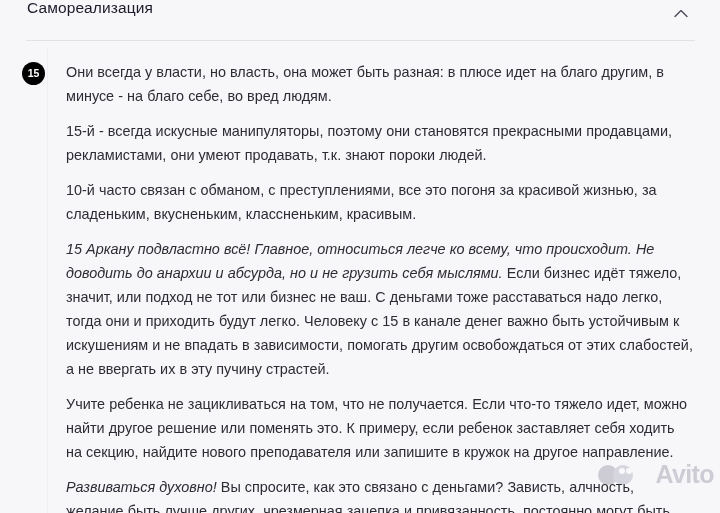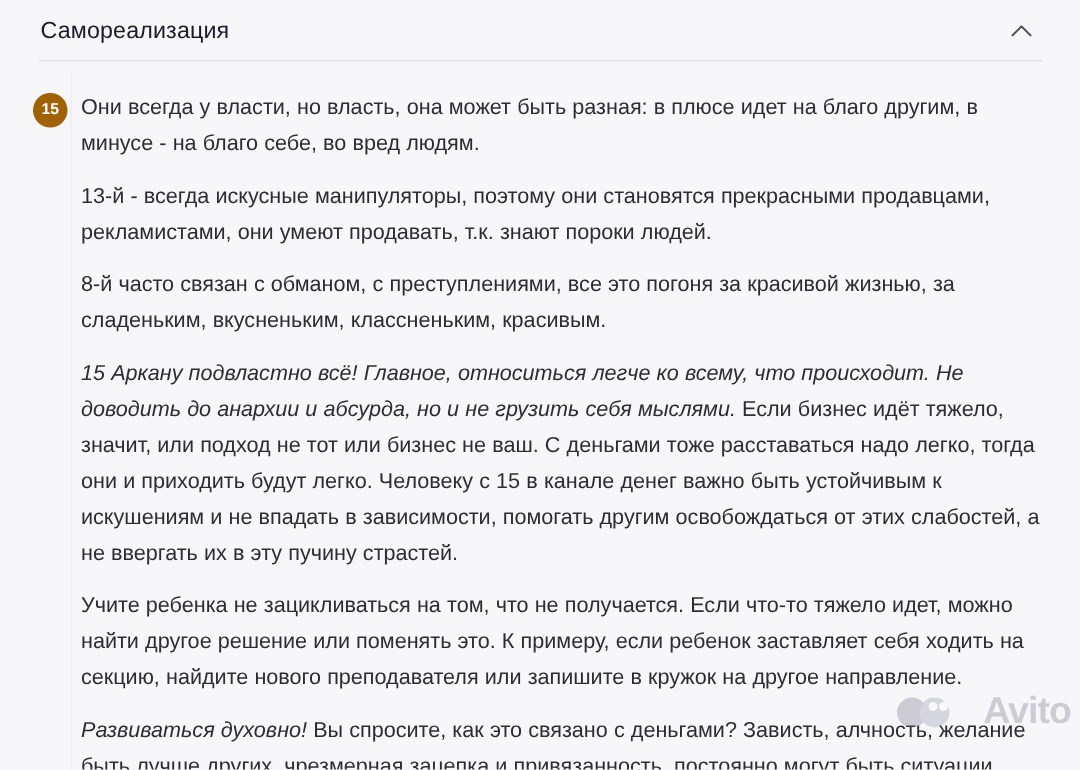--- a/index.html
+++ b/index.html
@@ -31,21 +31,21 @@
     top: 48px;
     width: 1px;
     height: 465px;
     background: #f0eef4;
   }
 
   
   .section-header {
     position: relative;
     display: flex;
-    align-items: center;
+    align-items: flex-start;
     justify-content: space-between;
     height: 41px;
     padding: 0 24px 0 27px;
     box-sizing: border-box;
   }
 
   .section-title {
     font-size: 15.5px;
     font-weight: 400;
     letter-spacing: .1px;
@@ -89,37 +89,37 @@
     display: flex;
     align-items: flex-start;
     gap: 9px;
   }
 
   .arcana-badge {
     flex: 0 0 auto;
     width: 23px;
     height: 23px;
     border-radius: 50%;
-    background: #a16207;
+    background: #000000;
     color: #ffffff;
     font-size: 10.5px;
     font-weight: 600;
     line-height: 23px;
     text-align: center;
     margin-top: 2px;
     user-select: none;
   }
 
   .text-col {
     flex: 1 1 auto;
     min-width: 0;
   }
 
   p.para {
-    margin: 0 0 11px 0;
+    margin: 0 0 11px 12px;
     font-size: 14.4px;
     line-height: 24px;
     color: #2c2c34;
     text-align: left;
     word-spacing: .1px;
   }
 
   p.para:last-child { margin-bottom: 0; }
 
   
@@ -189,23 +189,23 @@
 
   <div class="section-body">
 
     <div class="arcana-row">
       <div class="arcana-badge">15</div>
 
       <div class="text-col">
 
         <p class="para gap-sm">Они всегда у власти, но власть, она может быть разная: в плюсе идет на благо другим, в минусе - на благо себе, во вред людям.</p>
 
-        <p class="para gap-sm">13-й - всегда искусные манипуляторы, поэтому они становятся прекрасными продавцами, рекламистами, они умеют продавать, т.к. знают пороки людей.</p>
-
-        <p class="para gap-sm">8-й часто связан с обманом, с преступлениями, все это погоня за красивой жизнью, за сладеньким, вкусненьким, классненьким, красивым.</p>
+        <p class="para gap-sm">15-й - всегда искусные манипуляторы, поэтому они становятся прекрасными продавцами, рекламистами, они умеют продавать, т.к. знают пороки людей.</p>
+
+        <p class="para gap-sm">10-й часто связан с обманом, с преступлениями, все это погоня за красивой жизнью, за сладеньким, вкусненьким, классненьким, красивым.</p>
 
         <p class="para gap-md"><em class="em">15 Аркану подвластно всё! Главное, относиться легче ко всему, что происходит. Не доводить до анархии и абсурда, но и не грузить себя мыслями.</em><span> Если бизнес идёт тяжело, значит, или подход не тот или бизнес не ваш. С деньгами тоже расставаться надо легко, тогда они и приходить будут легко. Человеку с 15 в канале денег важно быть устойчивым к искушениям и не впадать в зависимости, помогать другим освобождаться от этих слабостей, а не ввергать их в эту пучину страстей.</span></p>
 
         <p class="para gap-md">Учите ребенка не зацикливаться на том, что не получается. Если что-то тяжело идет, можно найти другое решение или поменять это. К примеру, если ребенок заставляет себя ходить на секцию, найдите нового преподавателя или запишите в кружок на другое направление.</p>
 
         <p class="para"><strong class="em-strong">Развиваться духовно!</strong><span> Вы спросите, как это связано с деньгами? Зависть, алчность, желание быть лучше других, чрезмерная зацепка и привязанность, постоянно могут быть ситуации искушения, соблазн нечестно заработать большие и лёгкие деньги. Зарабатывание обманом. 15 в канале денег может очень хорошо заработать и легко, и быстро. А плата за это какая? Душа! Так как в минусе - это энергия тёмного ангела. Человек может ощущать, что все в его жизни хорошо — а счастья нет, ничего не радует.</span></p>
 
       </div>
     </div>
   </div>

